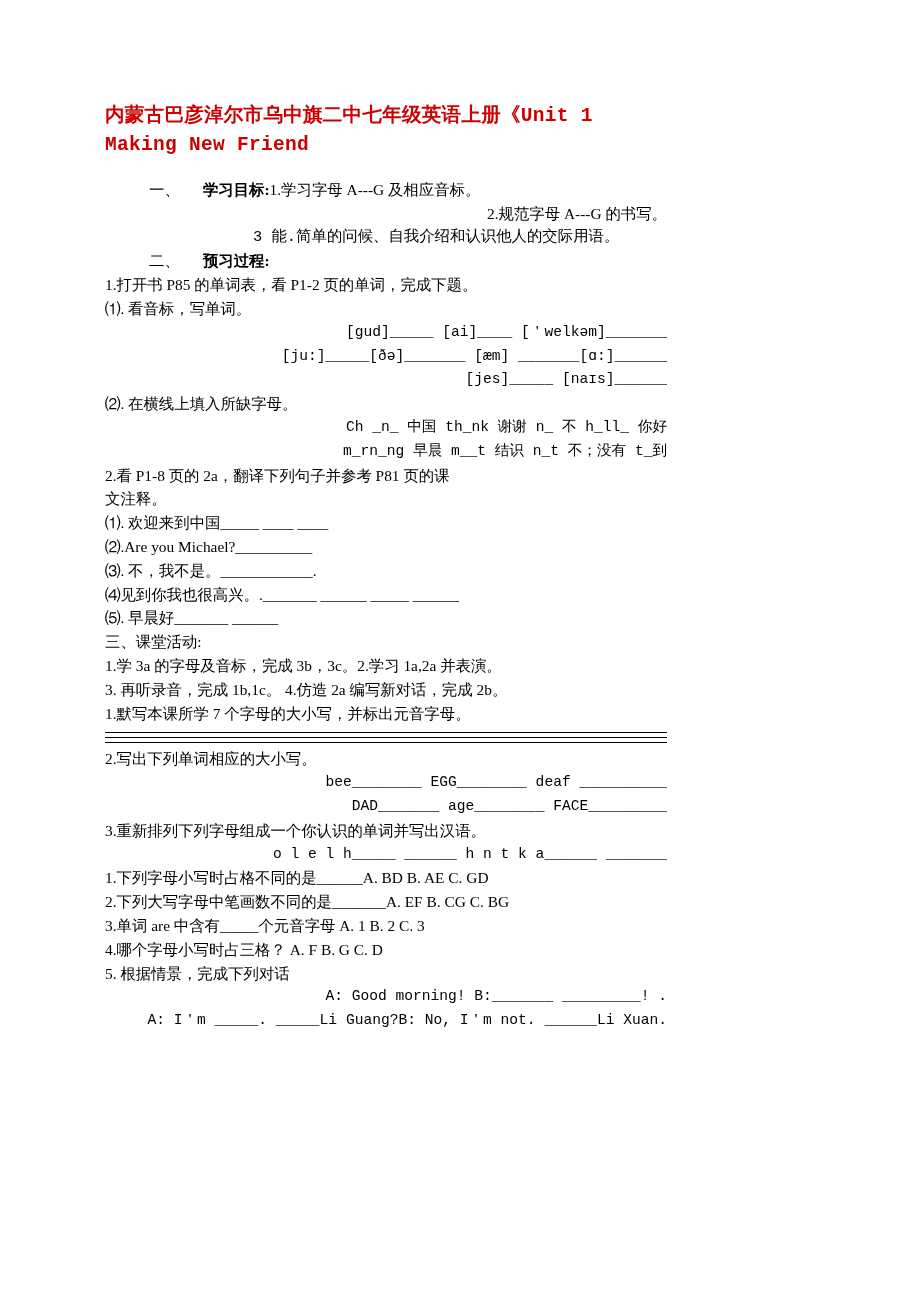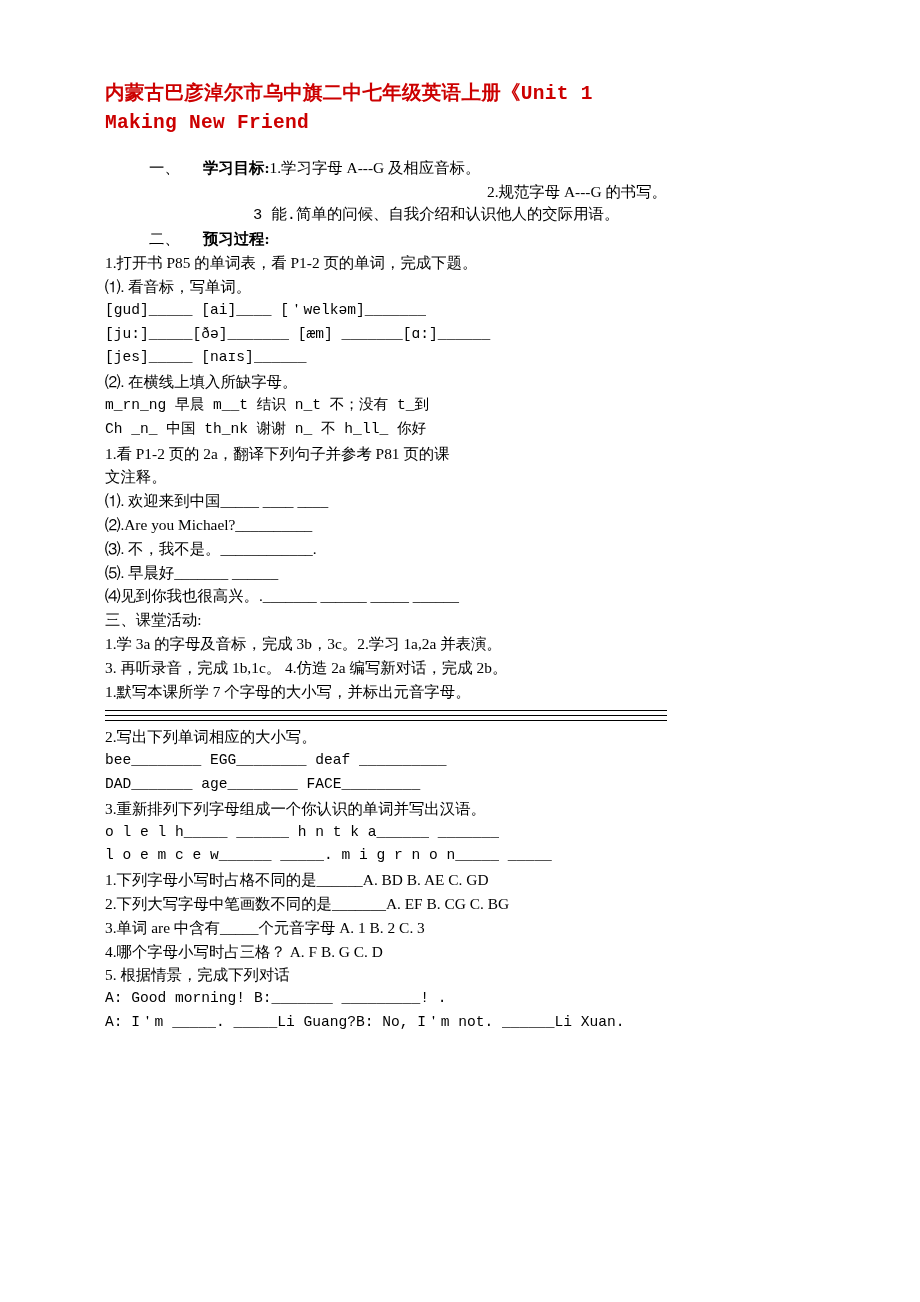--- a/index.html
+++ b/index.html
@@ -13,21 +13,21 @@
     font-family: "Liberation Serif", serif;
     color: #000000;
     position: relative;
     overflow: hidden;
   }
   .page {
     position: relative;
     width: 772px;
     height: 1302px;
     box-sizing: border-box;
-    padding: 80px 105px 0 105px;
+    padding: 102px 105px 0 105px;
   }
   .doc-title {
     color: #cc0000;
     font-family: "Liberation Mono", monospace;
     font-size: 19.5px;
     font-weight: bold;
     line-height: 29px;
     letter-spacing: 0.3px;
     margin: 0 0 18px 0;
     text-align: left;
@@ -37,20 +37,21 @@
     padding-left: 6px;
   }
   .body-text {
     font-size: 15.4px;
     line-height: 23.8px;
     font-family: "Liberation Serif", serif;
   }
   .mono {
     font-family: "Liberation Mono", monospace;
     font-size: 14.6px;
+    text-align: right;
   }
   .indent-1 {
     padding-left: 44px;
   }
   .indent-2 {
     padding-left: 128px;
     text-align: right;
   }
   .indent-3 {
     padding-left: 148px;
@@ -94,31 +95,31 @@
 
     <p>1.打开书 P85 的单词表，看 P1-2 页的单词，完成下题。</p>
     <p>⑴. 看音标，写单词。</p>
 
     <p class="mono">[gud]_____   [ai]____  [＇welkəm]_______</p>
     <p class="mono">[ju:]_____[ðə]_______  [æm] _______[ɑ:]______</p>
     <p class="mono">[jes]_____  [naɪs]______</p>
 
     <p>⑵. 在横线上填入所缺字母。</p>
 
+    <p class="mono">Ch _n_  中国   th_nk 谢谢    n_ 不    h_ll_  你好</p>
     <p class="mono">m_rn_ng 早晨  m__t 结识     n_t 不；没有     t_到</p>
-    <p class="mono">Ch _n_  中国   th_nk 谢谢    n_ 不    h_ll_  你好</p>
 
-    <p>1.看 P1-2 页的 2a，翻译下列句子并参考 P81 页的课</p>
+    <p>2.看 P1-8 页的 2a，翻译下列句子并参考 P81 页的课</p>
     <p>文注释。</p>
 
     <p>⑴. 欢迎来到中国_____  ____  ____</p>
     <p>⑵.Are you Michael?__________</p>
     <p>⑶. 不，我不是。____________.</p>
+    <p>⑷见到你我也很高兴。._______ ______ _____ ______</p>
     <p>⑸. 早晨好_______  ______</p>
-    <p>⑷见到你我也很高兴。._______ ______ _____ ______</p>
 
     <p>三、课堂活动:</p>
     <p>1.学 3a 的字母及音标，完成 3b，3c。2.学习 1a,2a 并表演。</p>
     <p>3. 再听录音，完成 1b,1c。   4.仿造 2a 编写新对话，完成 2b。</p>
 
 
     <p>1.默写本课所学 7 个字母的大小写，并标出元音字母。</p>
 
     <div class="hr-group">
       <hr class="hr-line">
@@ -127,21 +128,20 @@
     </div>
 
     <p>2.写出下列单词相应的大小写。</p>
 
     <p class="mono">bee________  EGG________  deaf __________</p>
     <p class="mono">DAD_______  age________   FACE_________</p>
 
     <p>3.重新排列下列字母组成一个你认识的单词并写出汉语。</p>
 
     <p class="mono">o l e l h_____  ______ h n t k a______  _______</p>
-    <p class="mono">l o e m c e w______  _____.  m i g r n o n_____  _____</p>
 
 
     <p>1.下列字母小写时占格不同的是______A. BD    B. AE     C. GD</p>
     <p>2.下列大写字母中笔画数不同的是_______A. EF   B. CG    C. BG</p>
     <p>3.单词 are 中含有_____个元音字母    A. 1  B. 2         C. 3</p>
     <p>4.哪个字母小写时占三格？   A. F      B. G         C. D</p>
     <p>5. 根据情景，完成下列对话</p>
 
     <p class="mono">A: Good morning!            B:_______ _________! .</p>
     <p class="mono">A: I＇m _____.  _____Li Guang?B: No, I＇m not.  ______Li Xuan.</p>

